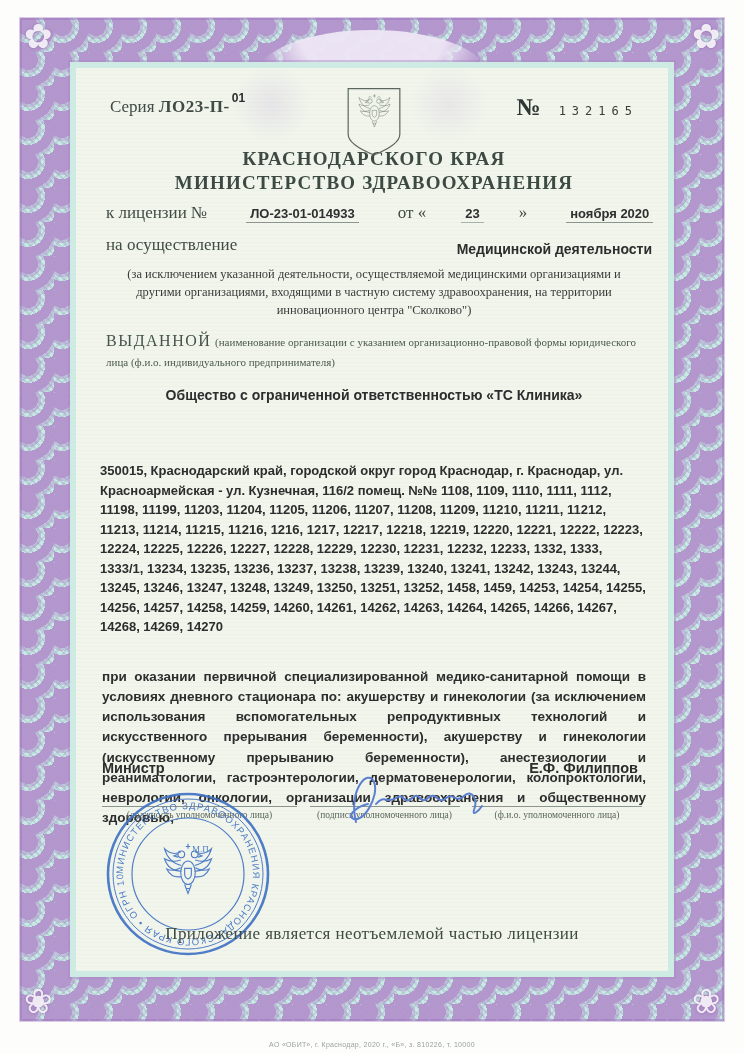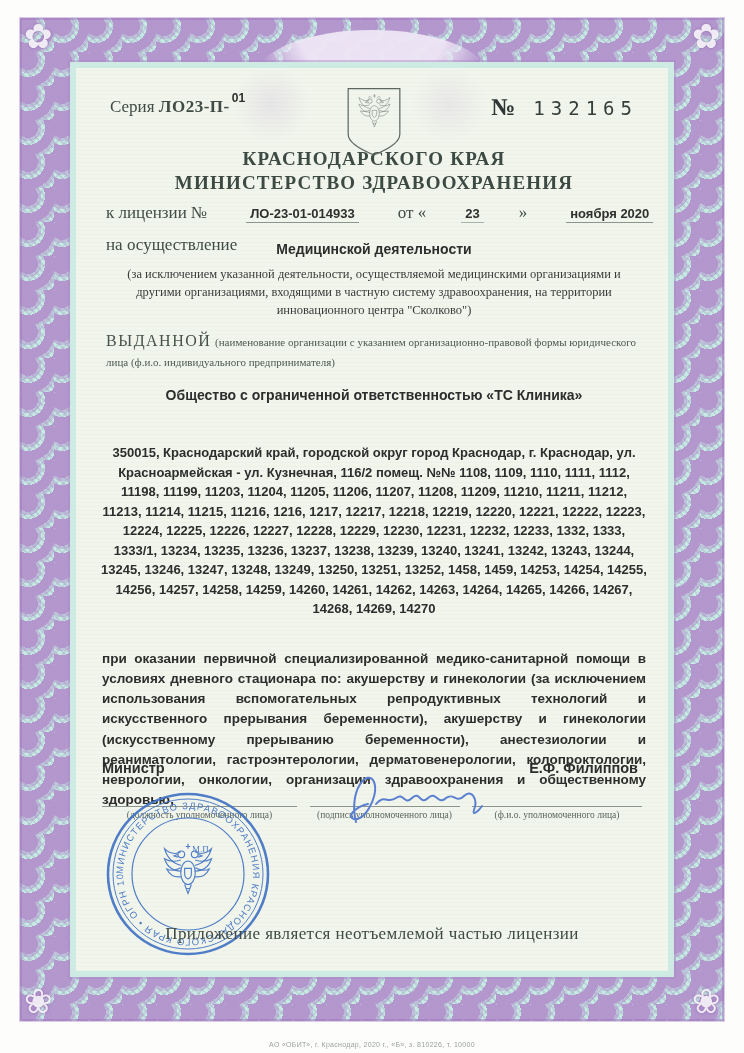--- a/index.html
+++ b/index.html
@@ -32,49 +32,49 @@
          padding:12px 16px 0 20px;overflow:hidden;color:#3f4b44;}
   
   .serial-row{position:relative;display:flex;justify-content:space-between;align-items:flex-start;
               margin-top:14px;padding:0 14px;}
   .series{font-size:17px;color:#3f4b44;}
   .series b{font-weight:700;letter-spacing:.5px;}
   .series sup{font-family:"Liberation Sans",sans-serif;font-size:12px;font-weight:700;color:#2e2e2e;
               position:relative;top:-3px;margin-left:2px;}
   .number{font-size:17px;color:#2e3733;display:flex;align-items:baseline;gap:18px;}
   .no-sign{font-size:24px;font-weight:700;font-family:"Liberation Serif",serif;}
-  .no-digits{font-family:"DejaVu Sans Mono",monospace;font-size:19px;letter-spacing:6px;color:#343f3b;}
+  .no-digits{font-family:"DejaVu Sans Mono",monospace;font-size:12px;letter-spacing:6px;color:#343f3b;}
   .crest{position:absolute;left:50%;top:-8px;transform:translateX(-50%);}
   .ministry{margin-top:26px;text-align:center;font-size:19px;font-weight:600;letter-spacing:1.2px;
             color:#3d4a43;line-height:1.25;}
   
   .annex-row{margin-top:14px;display:flex;align-items:baseline;padding-left:10px;}
   .annex-label{font-weight:700;font-size:15px;letter-spacing:.5px;color:#3b463f;
                font-family:"Liberation Serif",serif;transform:scaleY(1.05);}
   .fill{display:inline-block;border-bottom:1px solid #8b958e;text-align:center;
         font-family:"Liberation Sans",sans-serif;font-weight:700;font-size:13px;color:#2f2f2f;
         padding:0 4px 1px 4px;}
   .annex-fill{width:212px;margin-left:8px;}
   .license-row{margin-top:8px;display:flex;align-items:baseline;padding-left:10px;white-space:nowrap;gap:33px;}
   .lbl{font-size:17px;color:#3f4b44;}
   .lic-fill{width:196px;margin:0 6px;}
   .day-fill{width:56px;margin:0 2px;border-bottom:1px solid #a9b2aa;}
   .date-fill{width:168px;margin:0 6px;}
   .activity-row{position:relative;margin-top:12px;height:22px;padding-left:10px;}
   .activity-lbl{font-size:17px;color:#3f4b44;}
-  .activity-title{position:absolute;left:0;right:0;top:6px;text-align:center;
+  .activity-title{position:absolute;left:0;right:0;top:6px;text-align:right;
                   font-family:"Liberation Sans",sans-serif;font-weight:700;font-size:14px;color:#2d2d2d;}
   .activity-note{margin-top:8px;text-align:center;font-family:Liberation Serif, serif;
                  font-size:12.5px;color:#3b3b3b;line-height:1.45;padding:0 28px;}
   .issued{margin-top:12px;padding-left:10px;font-size:15px;color:#46524b;line-height:1.3;}
   .issued-lbl{font-size:16px;letter-spacing:1.5px;}
   .issued-note{font-size:11px;color:#4d5950;}
   .org{margin-top:16px;text-align:center;font-family:"Liberation Sans",sans-serif;
        font-weight:700;font-size:14px;color:#2d2d2d;}
-  .address{margin-top:40px;text-align:center;font-family:"Liberation Sans",sans-serif;
+  .address{margin-top:58px;text-align:left;font-family:"Liberation Sans",sans-serif;
            font-weight:700;font-size:13px;color:#2d2d2d;line-height:1.5;padding:0 4px;}
   .services{margin-top:30px;text-align:justify;font-family:"Liberation Sans",sans-serif;
             font-weight:700;font-size:13.5px;color:#2d2d2d;line-height:1.5;padding:0 6px;}
   
   .sign-block{position:absolute;left:26px;right:26px;top:692px;display:flex;justify-content:space-between;}
   .sign-col{display:flex;flex-direction:column;}
   .sc-left{width:195px;} .sc-mid{width:150px;} .sc-right{width:170px;}
   .sign-label{font-family:"Liberation Sans",sans-serif;font-weight:700;font-size:14.5px;color:#2d2d2d;height:46px;}
   .sc-right .sign-label{text-align:right;padding-right:4px;}
   .sign-line{border-bottom:1px solid #8b958e;height:0;}

